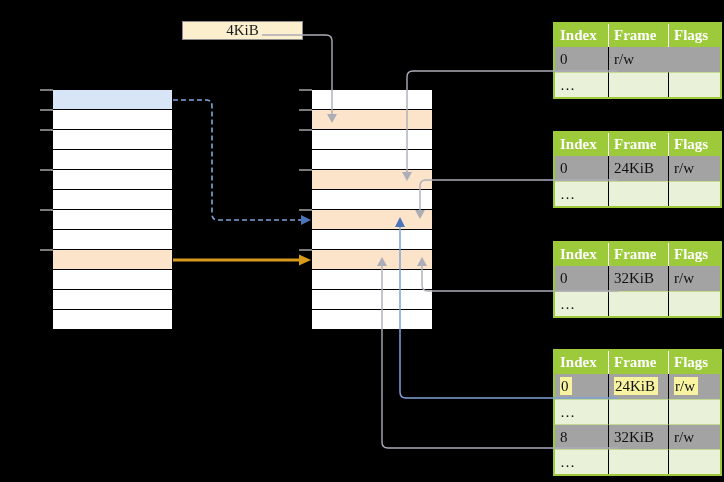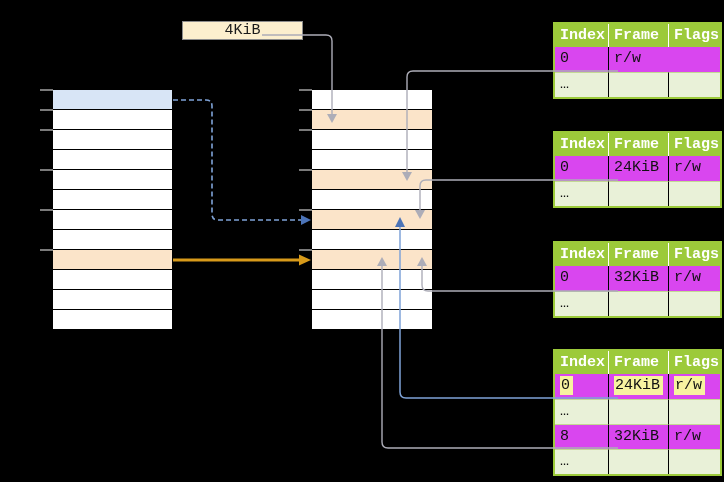--- a/index.html
+++ b/index.html
@@ -3,21 +3,20 @@
 <meta charset="utf-8">
 <style>
   html,body { margin:0; padding:0; }
   body { font-family: "Liberation Serif", "DejaVu Serif", serif; }
 
   #canvas {
     position: relative;
     width: 724px; height: 482px;
     background: var(--background, #000);
     overflow: hidden;
-    font-family: Liberation Mono, monospace;
   }
 
   
   .size-label {
     position: absolute; left: 182px; top: 21px;
     width: 121px; height: 19px;
     background: var(--label-box, #fcefce);
     border: 1px solid #8c8c8c;
     box-sizing: border-box;
     font-size: 15px; line-height: 17px;
@@ -41,21 +40,21 @@
   .tick-col { position: absolute; top: 0; width: 13px; height: 482px; }
   .tick-col.left   { left: 40px; }
   .tick-col.middle { left: 299px; }
   .tick { position: absolute; left: 0; width: 13px; height: 2px; background: var(--tick-gray, #7a7a7a); }
 
   
   .pt {
     position: absolute; left: 553px; width: 169px;
     border: 2px solid var(--table-green, #9cca3a);
     box-sizing: border-box;
-    background: #d946ef;
+    background: #a3a3a3;
     font-size: 15px;
   }
   .pt-row { display: flex; height: 25px; }
   .pt-row.head { height: 23px; background: var(--table-green, #9cca3a); }
   .pt-cell { box-sizing: border-box; padding-left: 5px; line-height: 24px; color: #111; overflow: hidden; }
   .pt-cell.c0 { width: 53px; }
   .pt-cell.c1 { width: 60px; }
   .pt-cell.c2 { width: 52px; }
   .pt-row.head .pt-cell {
     color: #fff; font-weight: bold; line-height: 23px;

